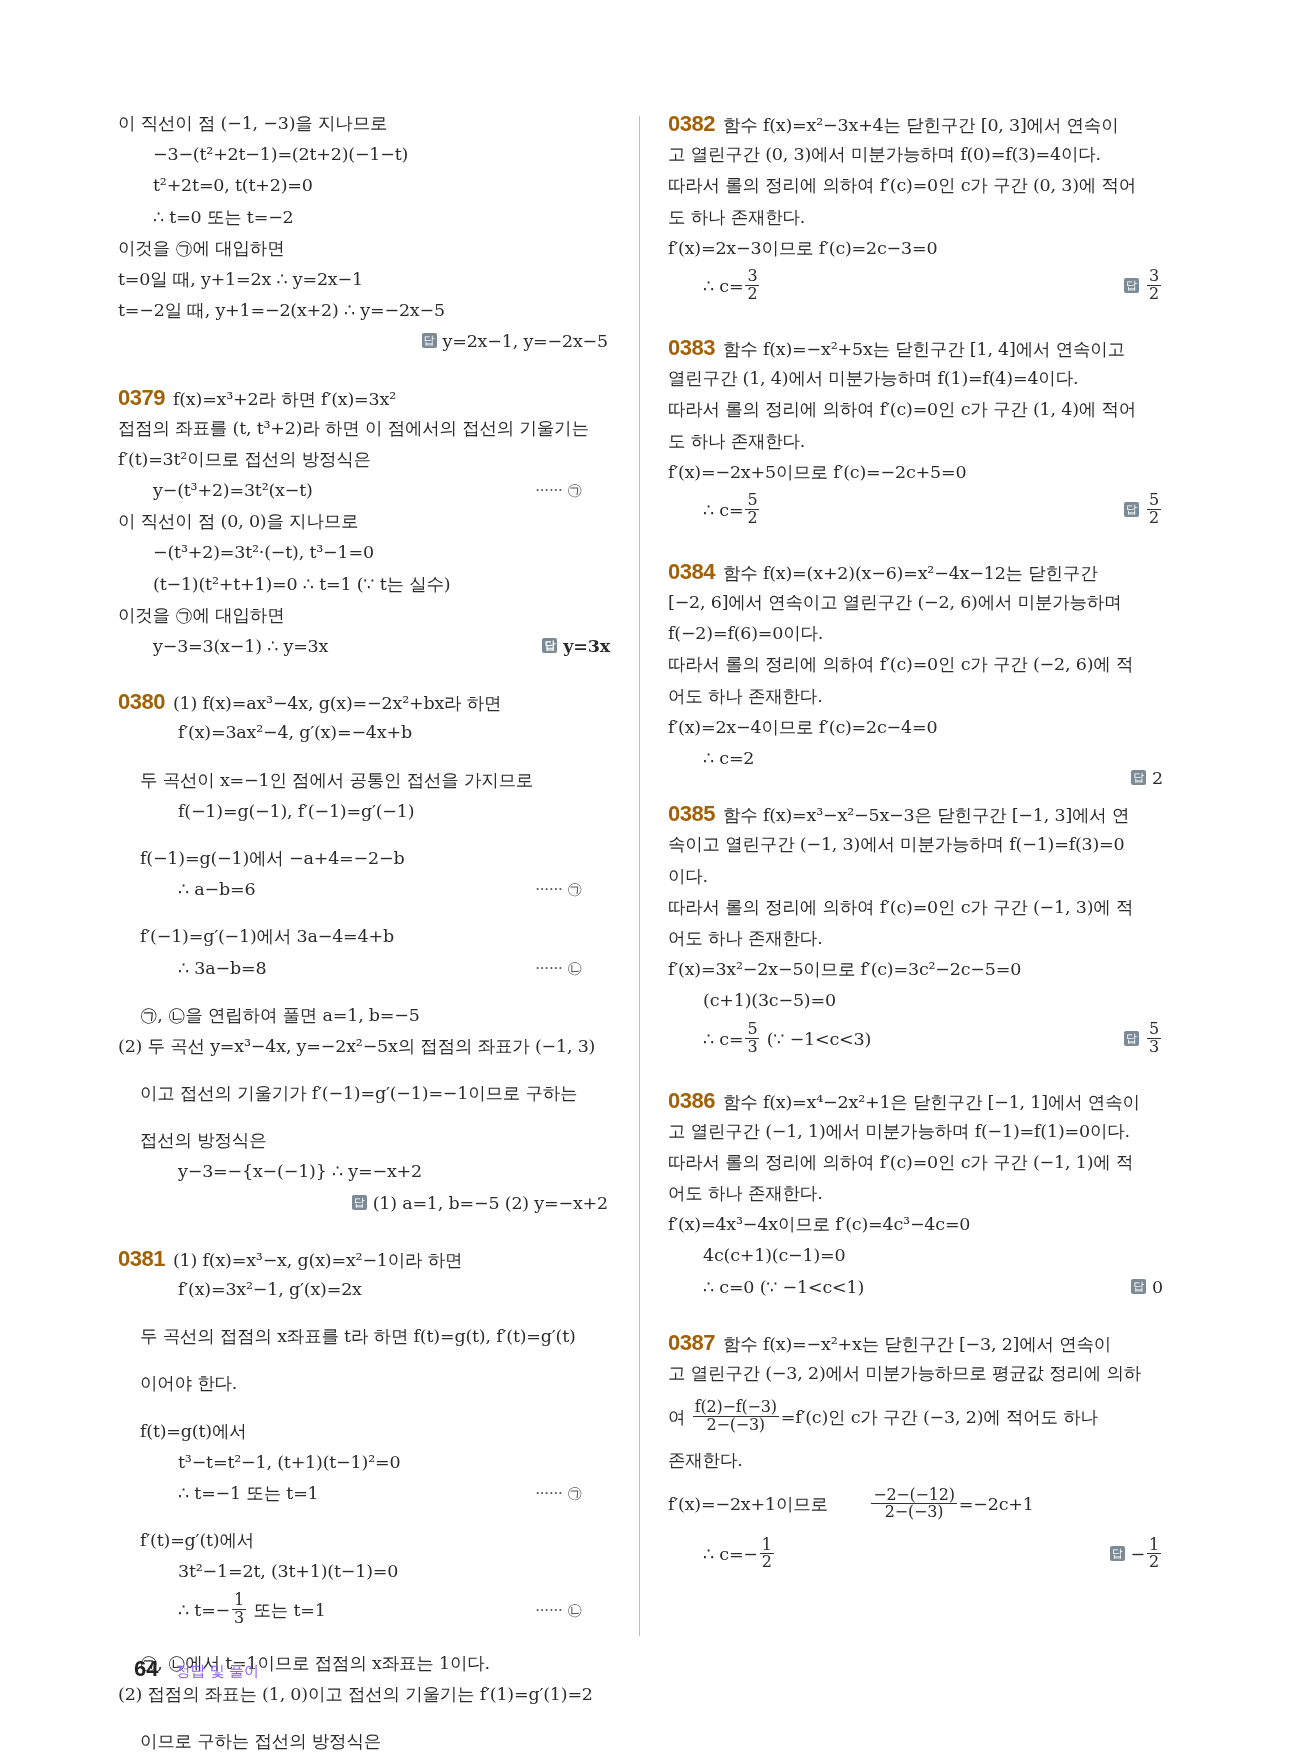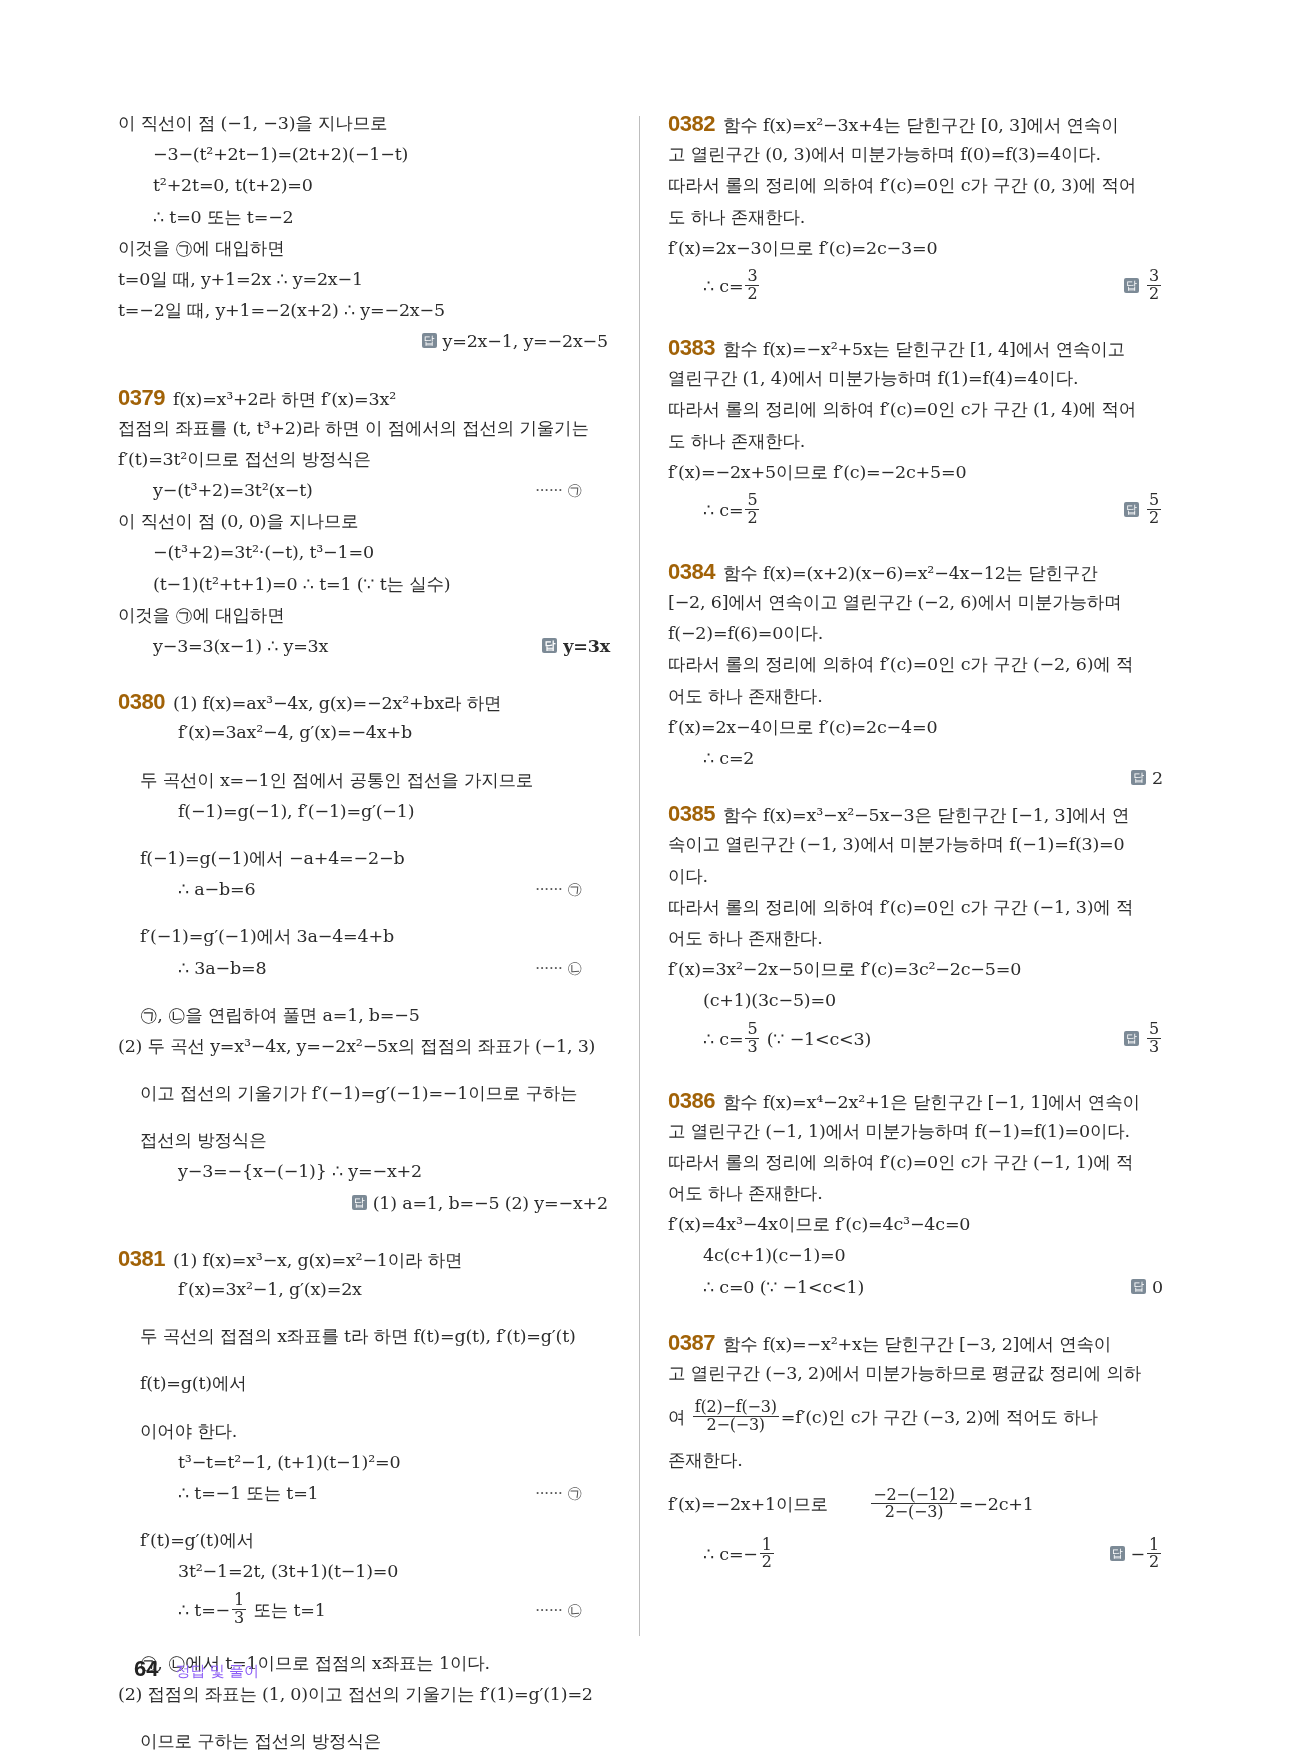--- a/index.html
+++ b/index.html
@@ -77,22 +77,22 @@
     <div class="line ind3">y−3=−{x−(−1)}      ∴ y=−x+2</div>
     <div class="line answer"><span class="ans-icon">답</span><span>(1) a=1, b=−5   (2) y=−x+2</span></div>
   </div>
 
   <div class="gap"></div>
 
   <div>
     <div class="line"><span class="pnum">0381</span><span>(1) f(x)=x³−x, g(x)=x²−1이라 하면</span></div>
     <div class="line ind3">f′(x)=3x²−1, g′(x)=2x</div>
     <div class="line ind1">두 곡선의 접점의 x좌표를 t라 하면 f(t)=g(t), f′(t)=g′(t)</div>
+    <div class="line ind1">이어야 한다.</div>
     <div class="line ind1">f(t)=g(t)에서</div>
-    <div class="line ind1">이어야 한다.</div>
     <div class="line ind3">t³−t=t²−1,      (t+1)(t−1)²=0</div>
     <div class="line ind3"><span>∴ t=−1 또는 t=1</span><span class="marker">······ ㉠</span></div>
     <div class="line ind1">f′(t)=g′(t)에서</div>
     <div class="line ind3">3t²−1=2t,      (3t+1)(t−1)=0</div>
     <div class="line tall ind3">
       <span>∴ t=−</span><span class="frac">
           <span class="num">1</span>
           <span class="den">3</span>
         </span>
       <span>또는 t=1</span>

